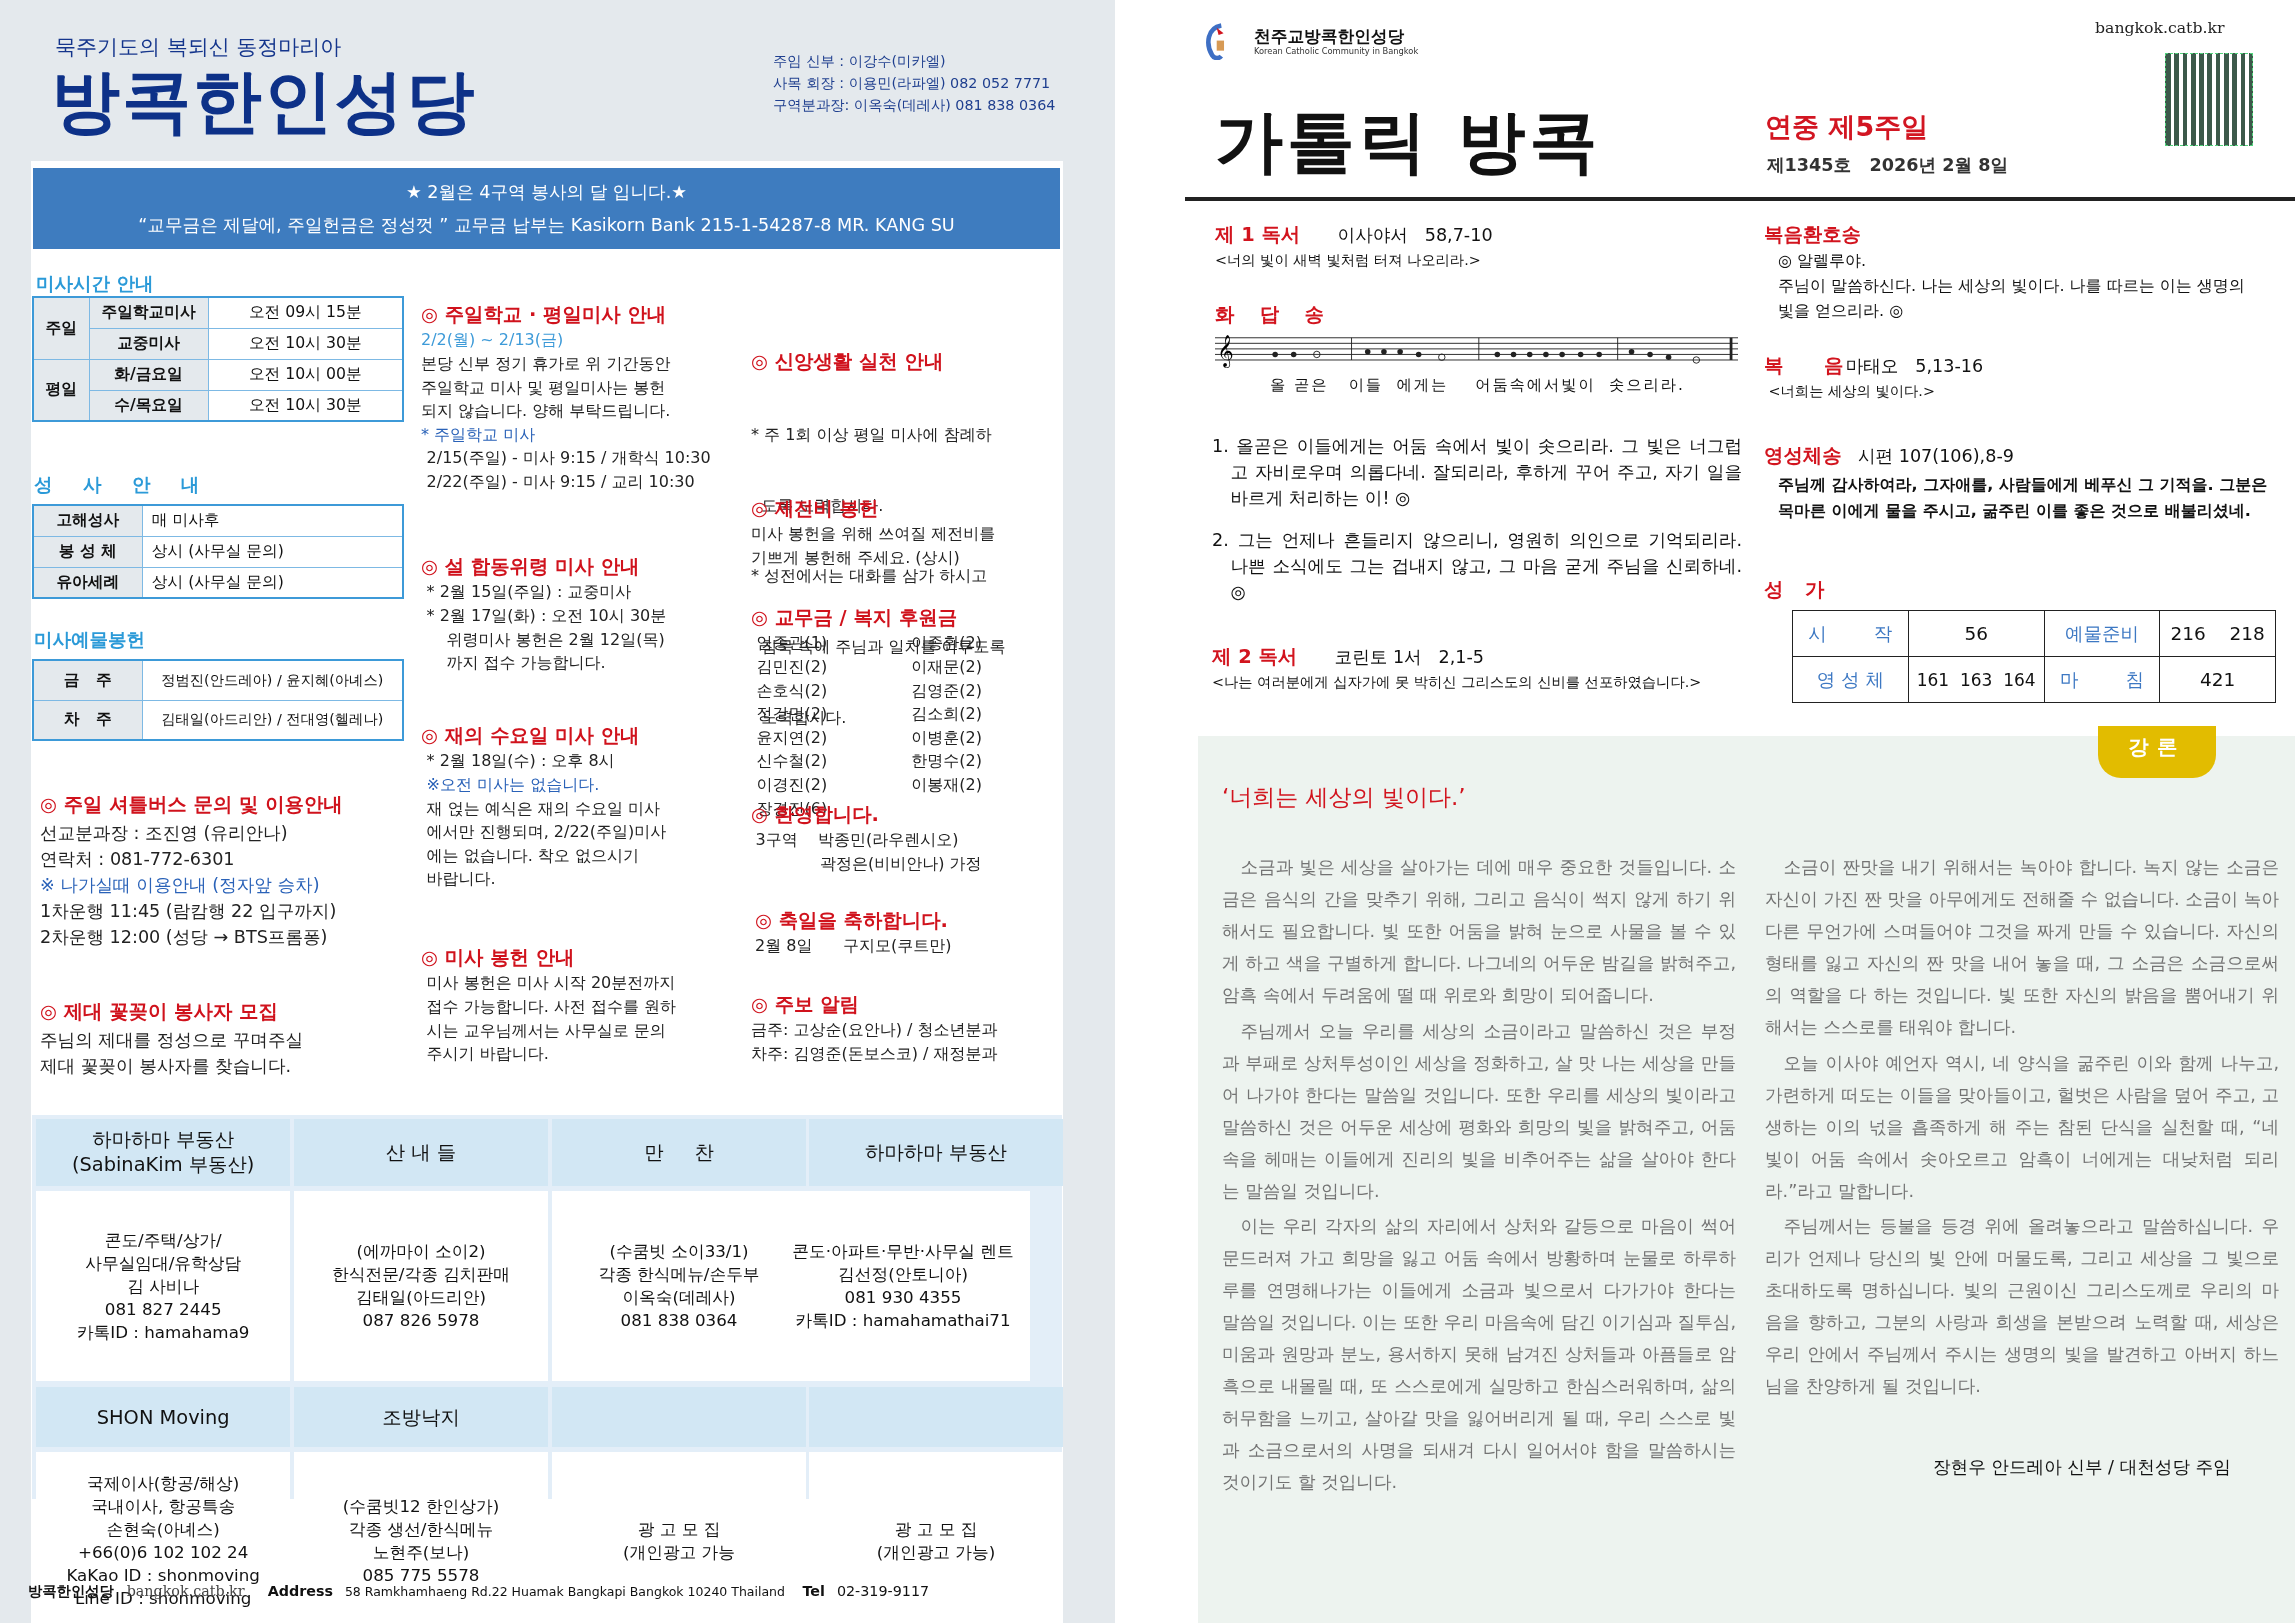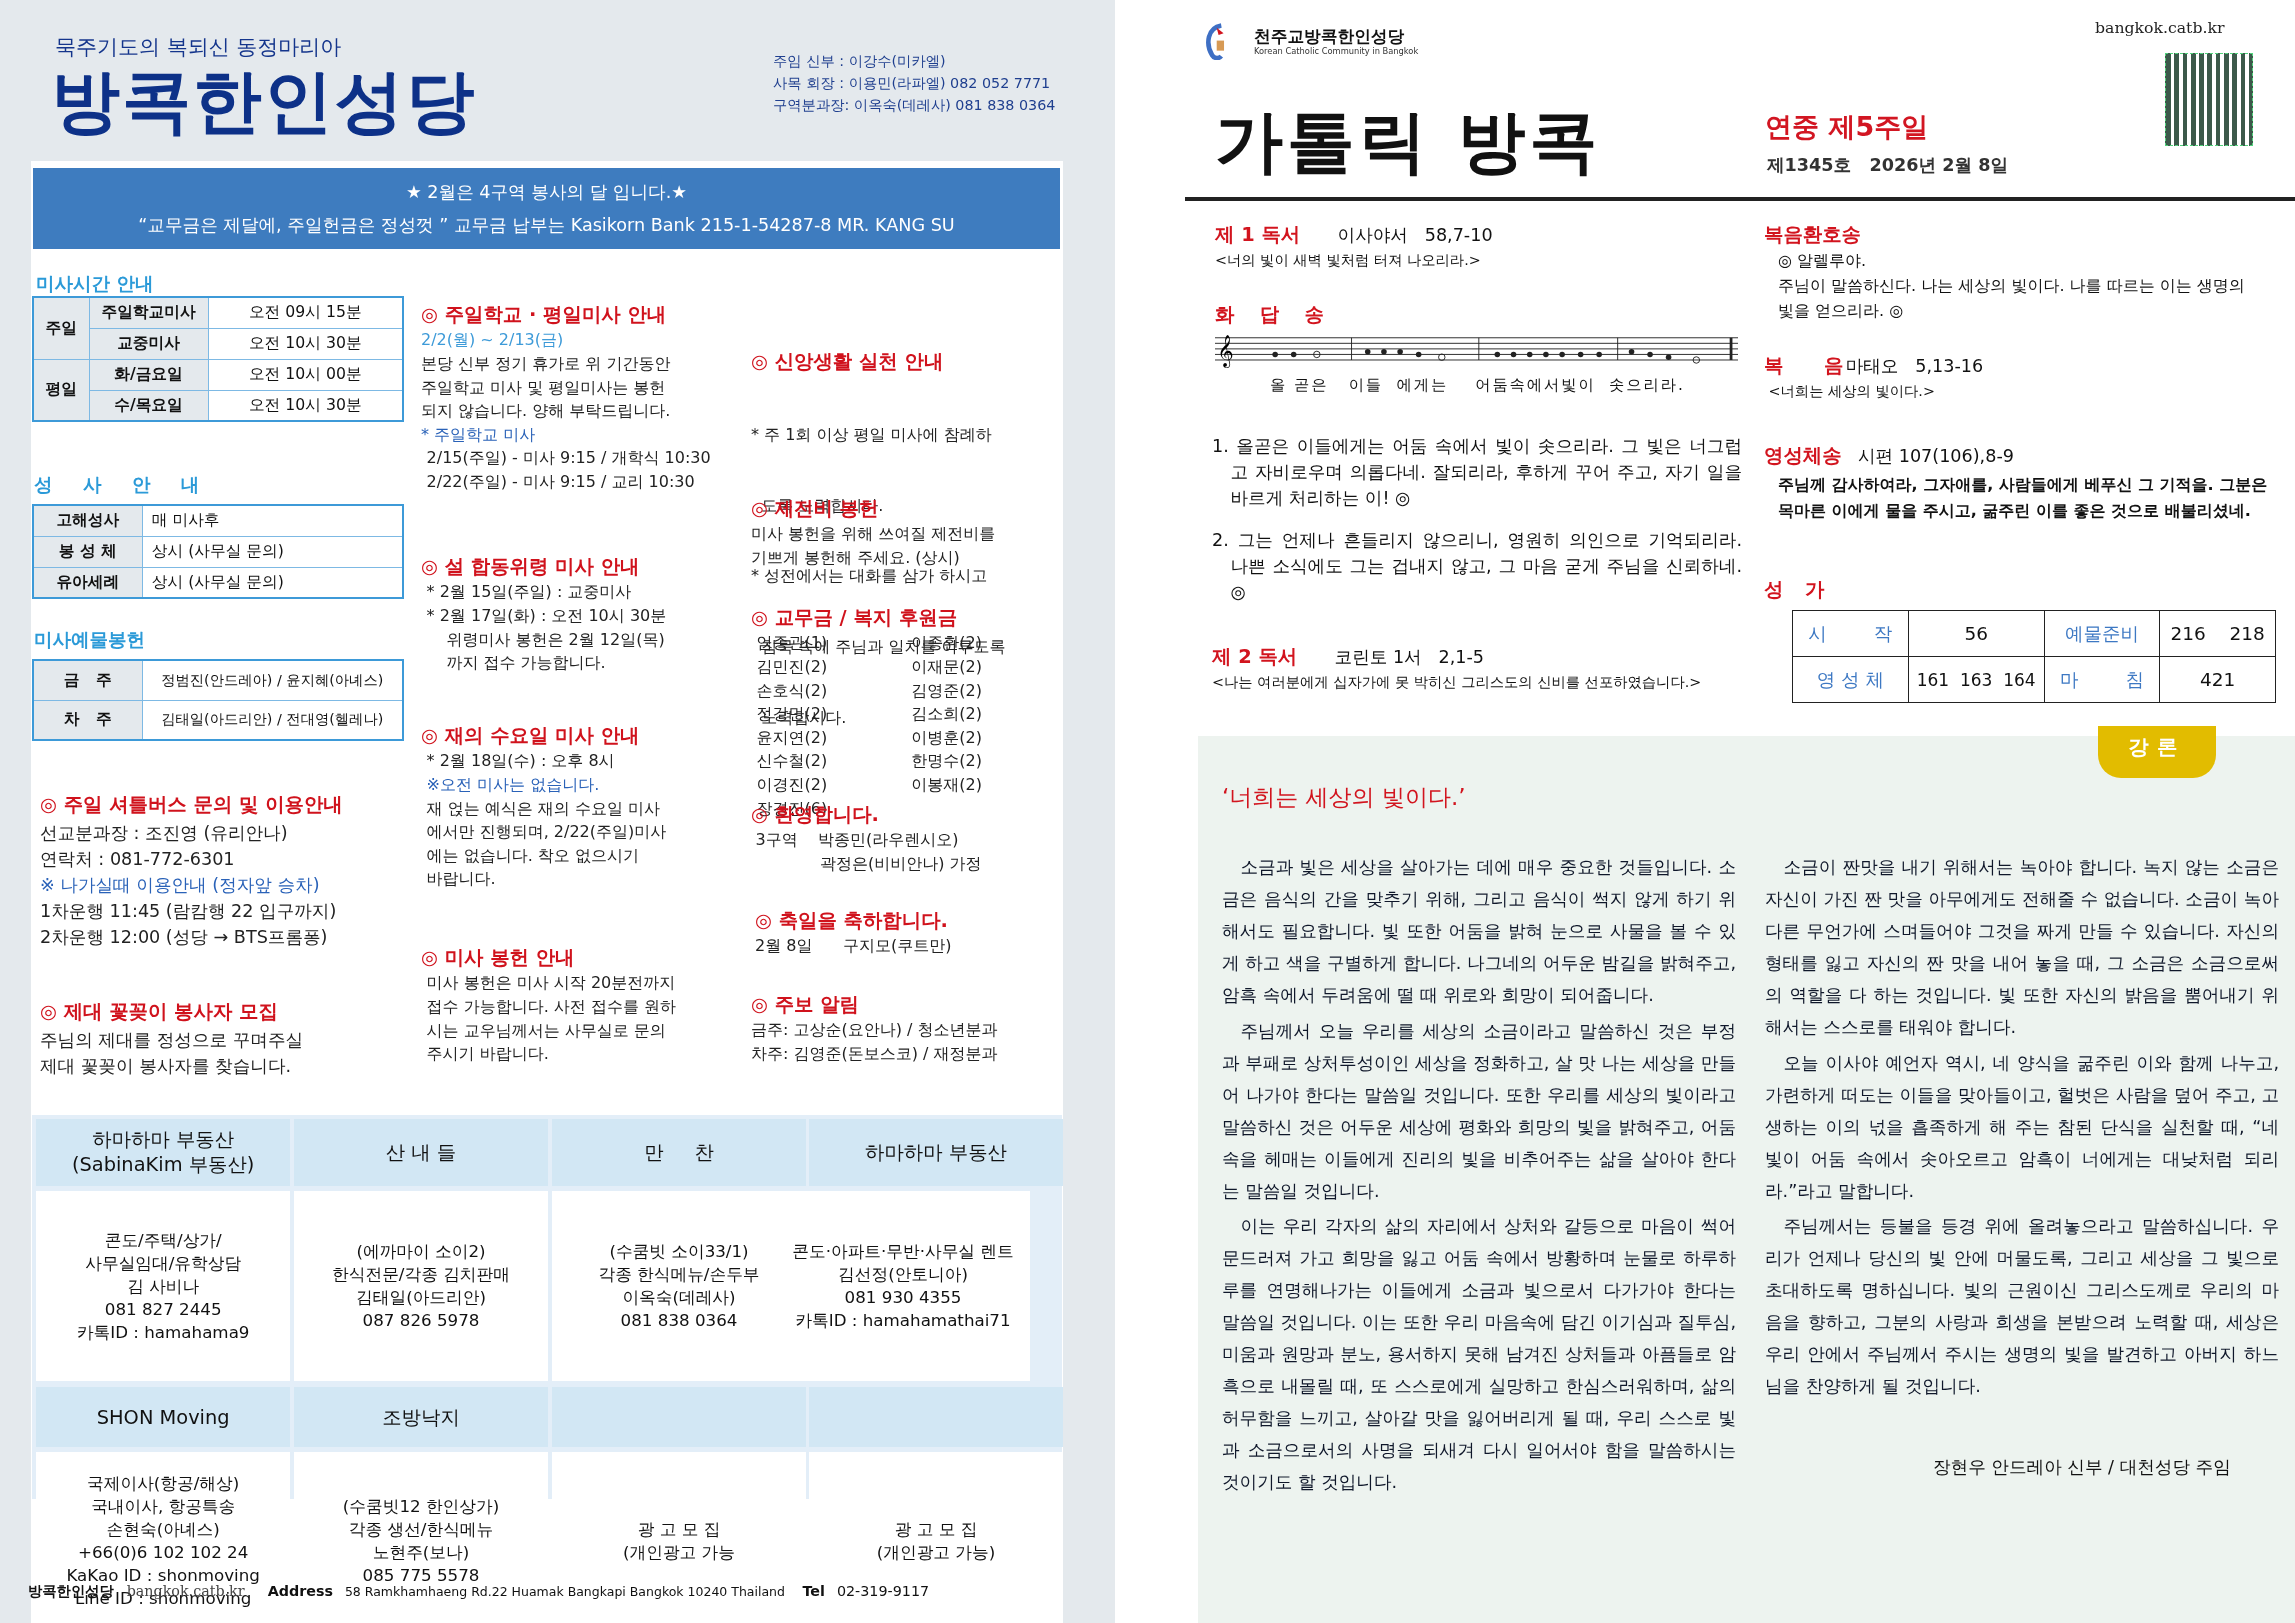--- a/index.html
+++ b/index.html
@@ -30,21 +30,21 @@
 .rsunday{left:1765px;top:109px;font-size:27px;color:#d21622;font-weight:bold}
 .rissue{left:1767px;top:153px;font-size:17.6px;color:#333;font-weight:bold}
 .rurl{left:2095px;top:17.6px;font-size:15.7px;font-family:"DejaVu Serif",serif;color:#222}
 #qr{left:2165px;top:53px;width:88px;height:93px;border:1.4px dashed #3c6;background:repeating-linear-gradient(90deg,#1b3d2b 0 4.6px,#fff 4.6px 8.3px);opacity:.85}
 #rdivider{left:1185px;top:197px;width:1111px;height:3.7px;background:#222}
 .rh{font-size:19.4px;font-weight:bold;color:#d2141e}
 .rt{font-size:17.6px;line-height:26px}
 .rsm{font-size:14.3px}
 #homily{left:1198px;top:736px;width:1097px;height:887px;background:#edf3ef}
 #gang{left:2098px;top:726px;width:118px;height:52px;background:#e2bc00;border-radius:0 0 23px 23px;color:#fff;font-weight:bold;font-size:20.4px;text-align:center;line-height:43px;letter-spacing:8.3px}
-.hp{font-size:17.6px;line-height:32px;text-align:justify;text-indent:18.5px;margin-bottom:3.7px;color:#0f172a}
+.hp{font-size:17.6px;line-height:32px;text-align:justify;text-indent:18.5px;margin-bottom:3.7px;color:#737373}
 table.hymn{border-collapse:collapse;font-size:18.5px;position:absolute}
 table.hymn td{border:1.4px solid #222;height:46px;text-align:center;width:102px}
 table.hymn td.k{color:#3d78c3}
 .staff{position:absolute}
 </style>
 </head>
 <body>
 
 <div id="left" class="abs"></div>
 <div id="left-inner" class="abs"></div>

